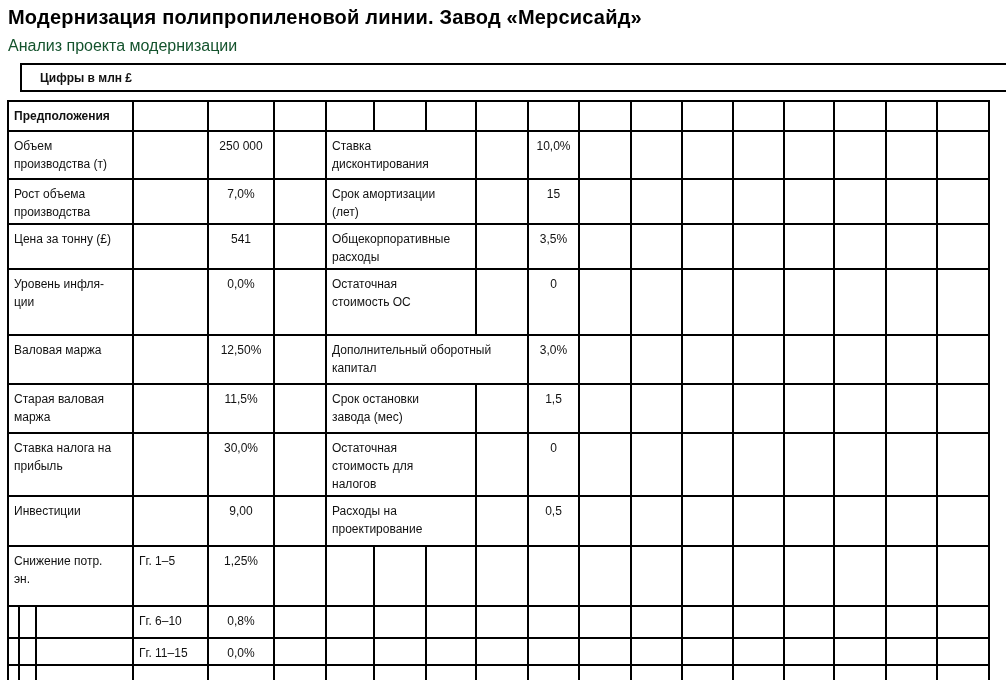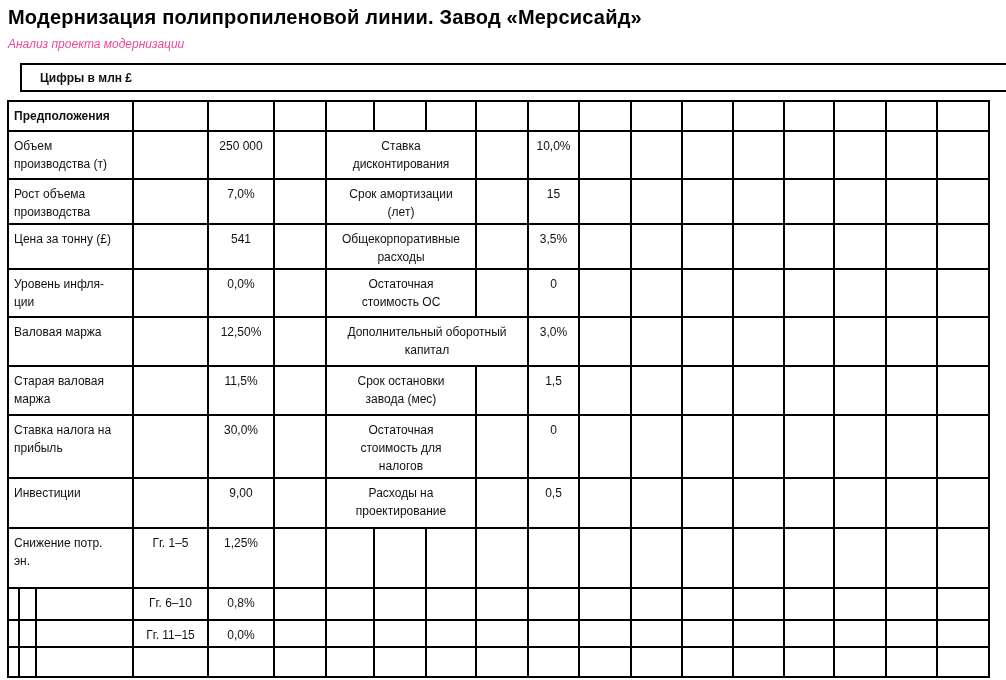--- a/index.html
+++ b/index.html
@@ -15,23 +15,22 @@
     position: absolute;
     left: 8px; top: 6px;
     font-size: 20px;
     font-weight: bold;
     letter-spacing: 0.2px;
     color: #000;
   }
   .subtitle {
     position: absolute;
     left: 8px; top: 37px;
-    font-size: 12px;
-    color: #ec4899;
-    font-style: italic;
+    font-size: 16px;
+    color: #14532d;
   }
   .units-bar {
     position: absolute;
     left: 20px; top: 63px;
     width: 975px; height: 25px;
     border: 2px solid #000;
     font-size: 12px;
     font-weight: bold;
     padding-left: 18px;
     display: flex;
@@ -48,21 +47,21 @@
   }
   table.grid td {
     border: 2px solid #000;
     padding: 5px 5px 2px 5px;
     vertical-align: top;
     font-size: 12px;
     line-height: 1.5;
     overflow: hidden;
   }
   td.lbl { text-align: left; white-space: pre-line; }
-  td.ctr { text-align: center; white-space: pre-line; }
+  td.ctr { white-space: pre-line; }
   td.val { text-align: center; margin-top: 35px; }
   td.bold { font-weight: bold; }
 </style>
 </head>
 <body>
 
 <div class="sheet">
   <div class="title">Модернизация полипропиленовой линии. Завод «Мерсисайд»</div>
   <div class="subtitle">Анализ проекта модернизации</div>
 
@@ -167,21 +166,21 @@
       <td></td>
             <td></td>
             <td></td>
             <td></td>
             <td></td>
             <td></td>
             <td></td>
             <td></td>
           </tr>
 
-      <tr style="height:48px">
+      <tr style="height:66px">
         <td colspan="3" class="lbl">Уровень инфля-
 ции</td>
         <td></td>
         <td class="val">0,0%</td>
         <td></td>
         <td colspan="3" class="ctr">Остаточная
 стоимость ОС</td>
         <td></td>
         <td class="val">0</td>
       <td></td>

